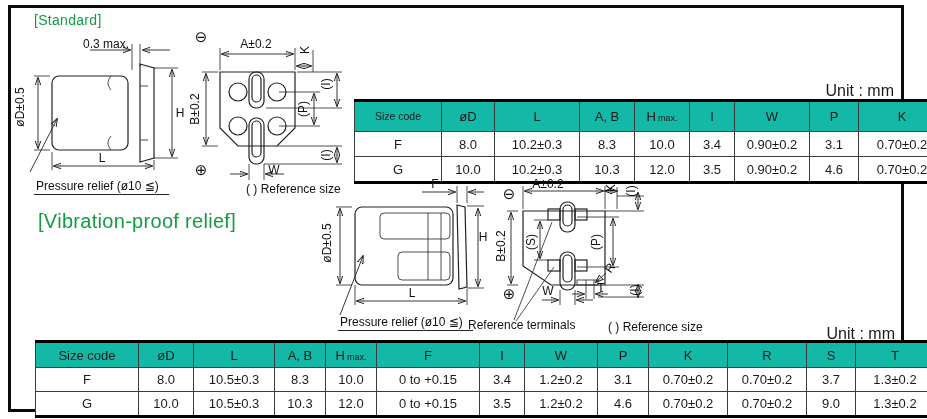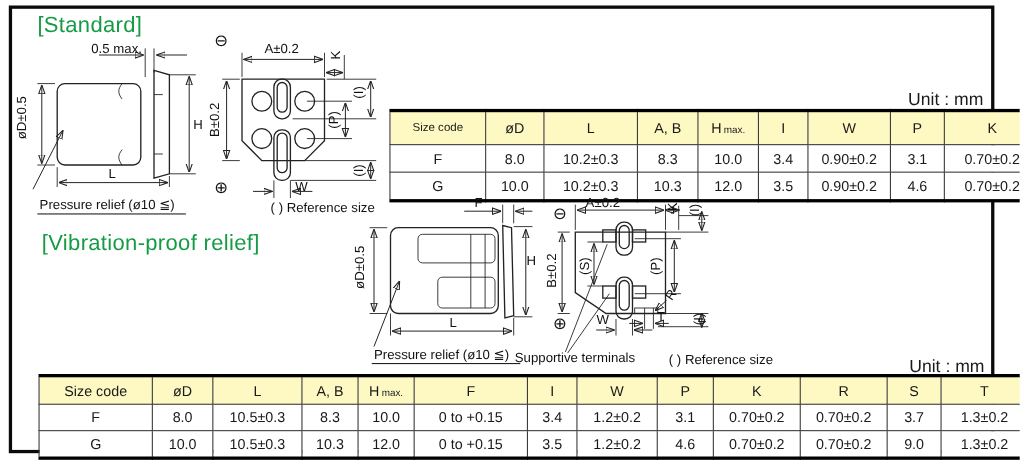--- a/index.html
+++ b/index.html
@@ -2,37 +2,37 @@
 <html><head>
 <meta charset="utf-8">
 <style>
   html,body{margin:0;padding:0;}
   body{
     width:927px;height:419px;position:relative;background:#fff;
     font-family:"Liberation Sans","DejaVu Sans",sans-serif;color:#1a1a1a;
     overflow:hidden;
   }
   .frame{position:absolute;left:8px;top:5px;width:890px;height:401px;border:3px solid #0a0a0a;}
-  .heading{position:absolute;font-size:20px;letter-spacing:.3px;}
+  .heading{position:absolute;font-size:14px;letter-spacing:.3px;}
   .heading.small{font-size:20px;}
   svg.draw{position:absolute;overflow:visible;}
   svg.draw path,svg.draw rect,svg.draw circle,svg.draw line,svg.draw polyline{
     stroke:#222;fill:none;stroke-width:1.2;stroke-linecap:butt;stroke-linejoin:miter;}
   svg.draw .dim{stroke-width:.9;}
   svg.draw .thin{stroke-width:.8;}
   .lbl{position:absolute;font-size:12px;white-space:nowrap;transform:translate(-50%,-50%);color:#111;}
   .lbl.rot{transform:translate(-50%,-50%) rotate(-90deg);}
   .lbl.rot55{transform:translate(-50%,-50%) rotate(-55deg);}
   .lbl.pol{font-size:15px;}
   .cap{position:absolute;font-size:12px;white-space:nowrap;color:#111;}
   .cap.cap-underline{border-bottom:1.3px solid #222;padding:0 10px 1px 2px;}
   .unit{position:absolute;font-size:16px;width:100px;text-align:right;}
   table.spec{position:absolute;border-collapse:collapse;table-layout:fixed;
     text-align:center;font-size:13px;border-top:3px solid #000;border-bottom:3px solid #000;}
-  table.spec th{background:#fef9c3;border:1px solid #3c3c3c;font-weight:normal;font-size:13px;}
+  table.spec th{background:#14b8a6;border:1px solid #3c3c3c;font-weight:normal;font-size:13px;}
   table.spec td{border:1px solid #3c3c3c;background:#fff;}
   table.spec .hsub{font-size:9px;margin-left:2px;}
   #table1 th{height:27px;}
   #table1 td{height:22px;}
   #table1 th:first-child{font-size:10.5px;line-height:1.15;padding:0 13px;}
   #table2 th{height:22px;}
   #table2 td{height:21px;}
 </style>
 </head>
 <body>
@@ -55,21 +55,21 @@
   <line class="dim" x1="78" y1="20" x2="118" y2="20" marker-end="url(#ar1)"></line>
   <line class="dim" x1="158" y1="20" x2="131" y2="20" marker-end="url(#ar1)"></line>
   <path class="thin" d="M22 46 H38 M22 120 H38"></path>
   <line class="dim" x1="26" y1="48" x2="26" y2="118" marker-start="url(#ar1)" marker-end="url(#ar1)"></line>
   <path class="thin" d="M40 122 V140 M142 130 V140"></path>
   <line class="dim" x1="42" y1="136" x2="140" y2="136" marker-start="url(#ar1)" marker-end="url(#ar1)"></line>
   <path class="thin" d="M142 38 H166 M142 128 H166"></path>
   <line class="dim" x1="160" y1="40" x2="160" y2="126" marker-start="url(#ar1)" marker-end="url(#ar1)"></line>
   <line class="dim" x1="18" y1="142" x2="45" y2="89" marker-end="url(#ar1)"></line>
 </svg>
-<span class="lbl" style="left:106px;top:44px;">0.5 max.</span>
+<span class="lbl" style="left:106px;top:44px;">0.3 max.</span>
 <span class="lbl rot" style="left:20px;top:107px;">øD±0.5</span>
 <span class="lbl" style="left:180px;top:113px;">H</span>
 <span class="lbl" style="left:102px;top:158px;">L</span>
 <span class="cap cap-underline" style="left:34px;top:179px;">Pressure relief (ø10 ≦)</span>
 
 <svg class="draw" style="left:192px;top:22px;" width="170" height="185" viewBox="0 0 170 185">
   <defs>
     <marker id="ar2" viewBox="0 0 10 10" refX="9" refY="5" markerWidth="9" markerHeight="9" orient="auto-start-reverse">
       <path d="M0 1.5 L10 5 L0 8.5 Z" fill="#222" stroke="none"></path>
     </marker>
@@ -227,21 +227,21 @@
 <span class="lbl rot" style="left:611px;top:188px;">K</span>
 <span class="lbl rot" style="left:631px;top:191px;">(I)</span>
 <span class="lbl rot" style="left:501px;top:246px;">B±0.2</span>
 <span class="lbl rot" style="left:531px;top:242px;">(S)</span>
 <span class="lbl rot" style="left:596px;top:242px;">(P)</span>
 <span class="lbl rot55" style="left:610px;top:268px;">R</span>
 <span class="lbl" style="left:601px;top:288px;">T</span>
 <span class="lbl" style="left:548px;top:291px;">W</span>
 <span class="lbl rot" style="left:635px;top:290px;">(I)</span>
 <span class="lbl pol" style="left:509px;top:294px;">⊕</span>
-<span class="cap" style="left:468px;top:318px;">Supportive terminals</span>
+<span class="cap" style="left:468px;top:318px;">Reference terminals</span>
 <span class="cap" style="left:608px;top:320px;">( ) Reference size</span>
 
 <span class="unit" style="left:795px;top:325px;">Unit : mm</span>
 
 <table class="spec" id="table2" style="left:35px;top:340px;width:860px;">
     <thead>
       <tr>
         <th style="width: 100px;">Size code</th>
         <th style="width: 52px;">øD</th>
         <th style="width: 78px;">L</th>

